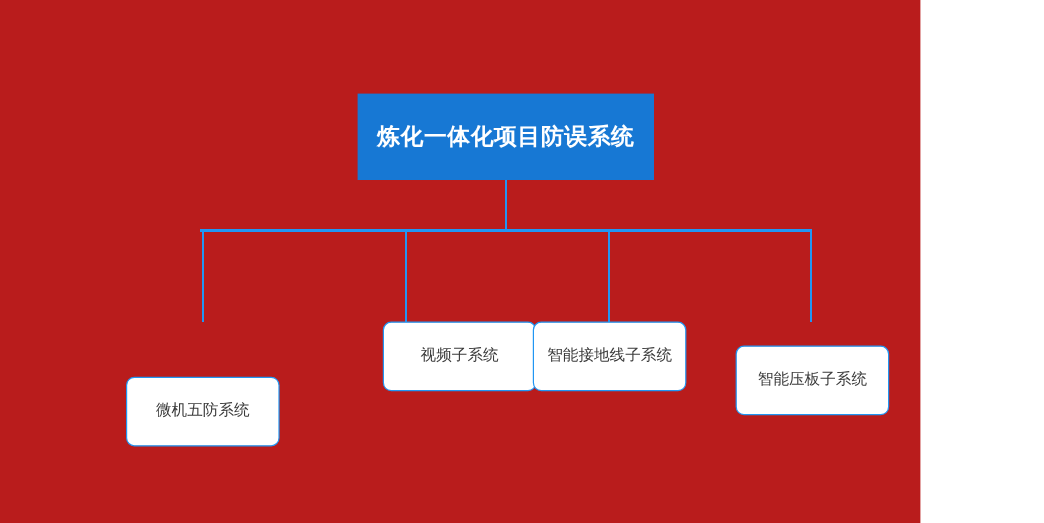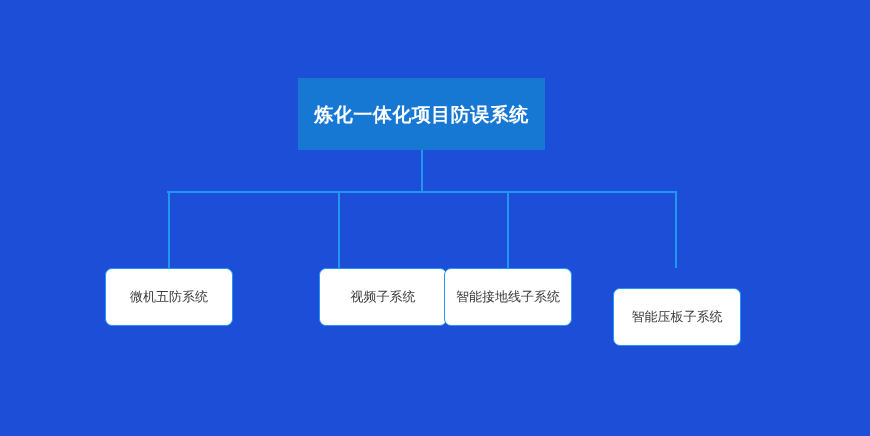--- a/index.html
+++ b/index.html
@@ -10,23 +10,23 @@
   body {
     width: 870px;
     height: 436px;
     background: #ffffff;
     font-family: "DejaVu Sans", "Liberation Sans", sans-serif;
     overflow: hidden;
   }
 
   #diagram-canvas {
     position: relative;
-    width: 870px;
+    width: 767px;
     height: 436px;
-    background: #1d4ed8;
+    background: #b91c1c;
   }
 
   
   #connector-layer {
     position: absolute;
     left: 0;
     top: 0;
     width: 870px;
     height: 436px;
     pointer-events: none;
@@ -69,21 +69,21 @@
     box-sizing: border-box;
   }
   .node-child .node-label {
     color: #3a3a3a;
     font-size: 13px;
     font-weight: normal;
     line-height: 1.3;
     white-space: nowrap;
   }
 
-  .node-child-1 { left: 105px; }
+  .node-child-1 { left: 105px; margin-top: 46px; }
   .node-child-2 { left: 275px; margin-left: 44px; }
   .node-child-3 { left: 444px; }
   .node-child-4 { left: 613px; margin-top: 20px; }
 </style>
 </head>
 <body>
 
 <div id="diagram-canvas">
 
   <svg id="connector-layer" viewBox="0 0 870 436" width="870" height="436" aria-hidden="true">

